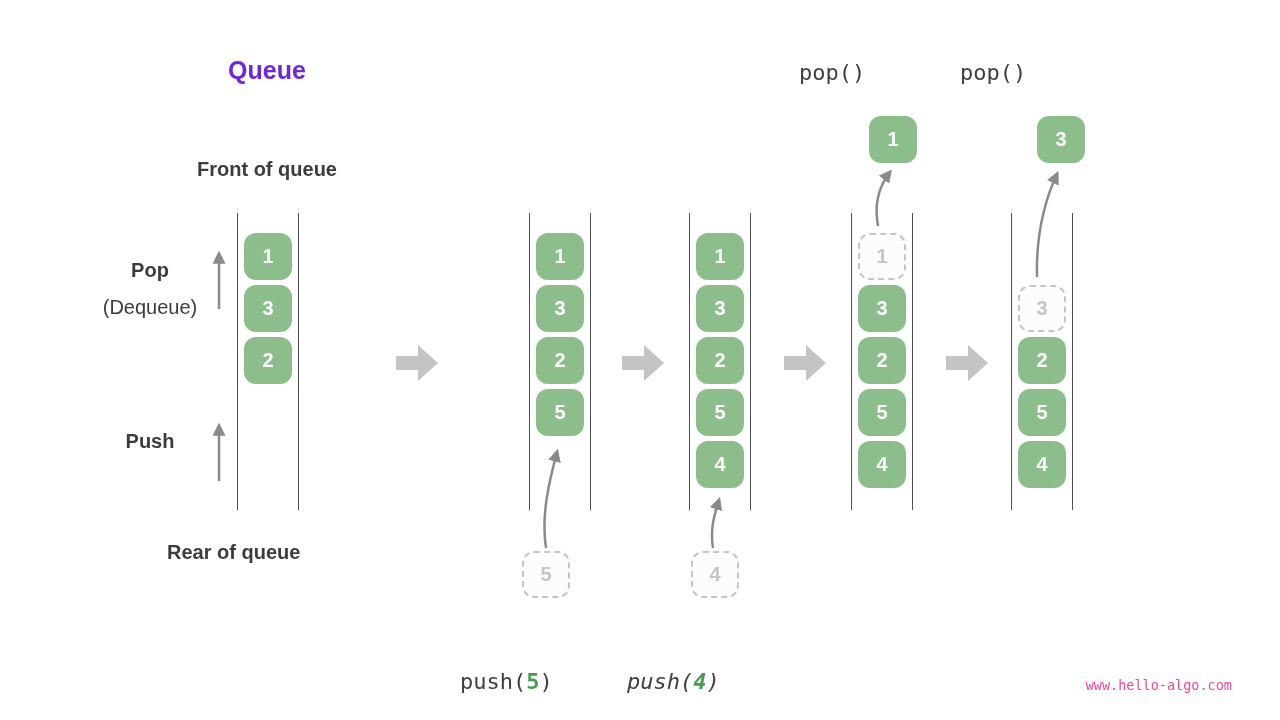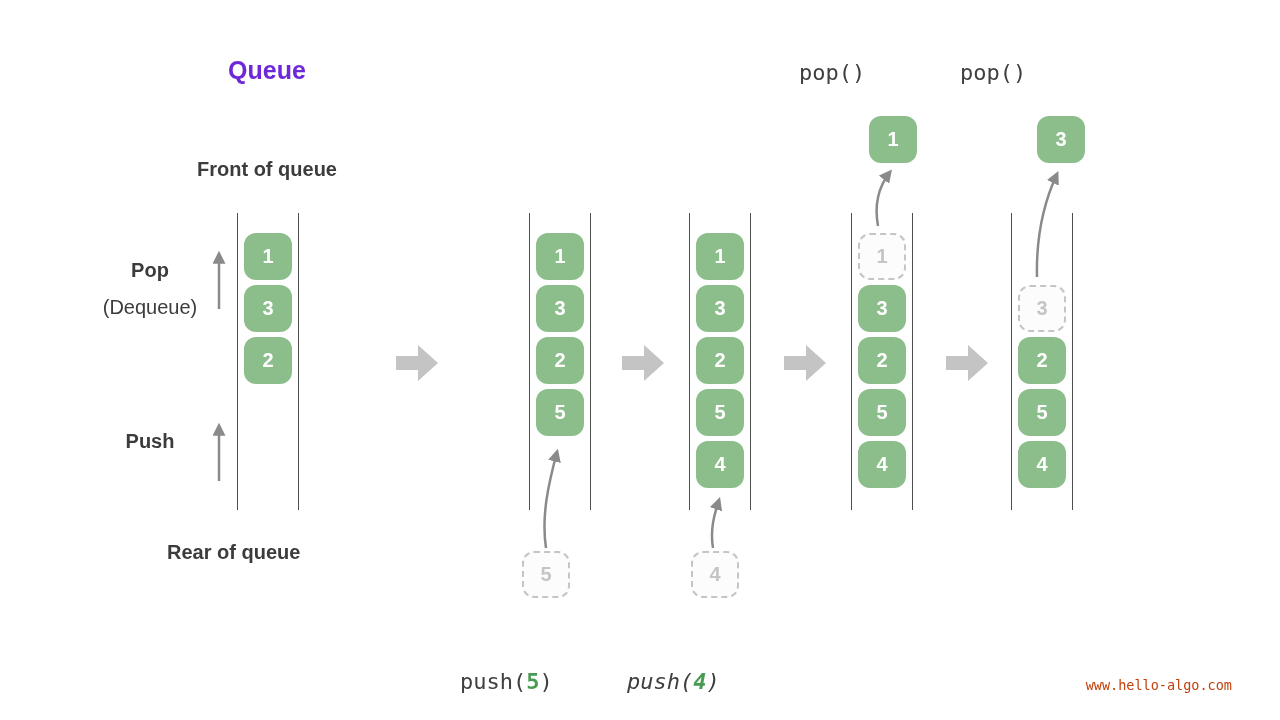--- a/index.html
+++ b/index.html
@@ -22,21 +22,21 @@
   .op-label{
     width:200px;text-align:left;top:60px;
     font-family:"DejaVu Sans Mono","Liberation Mono",monospace;
     font-size:22px;color:#3f3f3f;
   }
   .op-label.push-op{top:633px;margin-top:36px;}
   .op-label .arg{color:#4a9b52;font-weight:bold;}
   .watermark{
     right:48px;top:677px;
     font-family:"DejaVu Sans Mono","Liberation Mono",monospace;
-    font-size:13.5px;color:#c2410c;
+    font-size:13.5px;color:#ec4899;
   }
   
   .queue-col{
     top:213px;width:60px;height:297px;
     border-left:1px solid #4f4f4f;border-right:1px solid #4f4f4f;
   }
   
   .qbox{
     width:48px;height:47px;border-radius:12px;background:#8cbe8c;
     color:#ffffff;font-size:20px;font-weight:bold;

